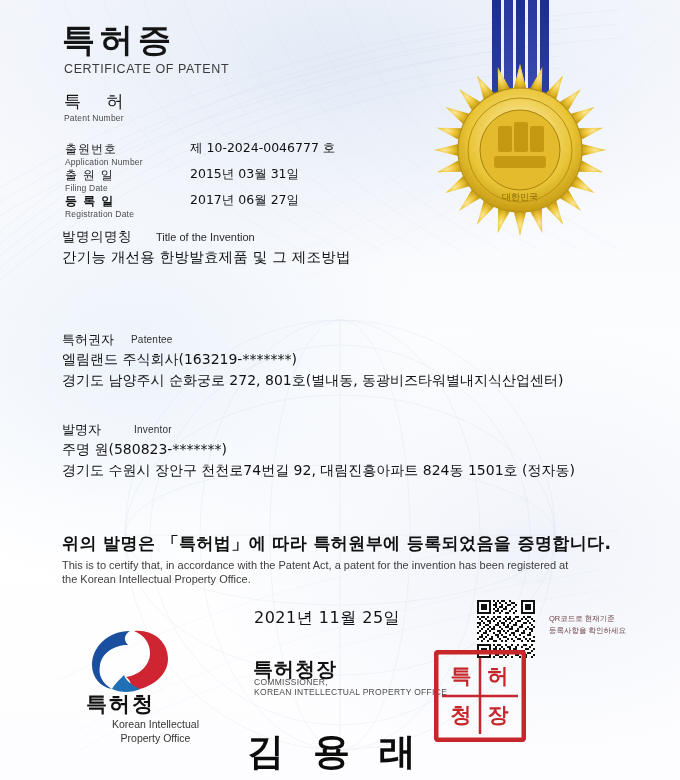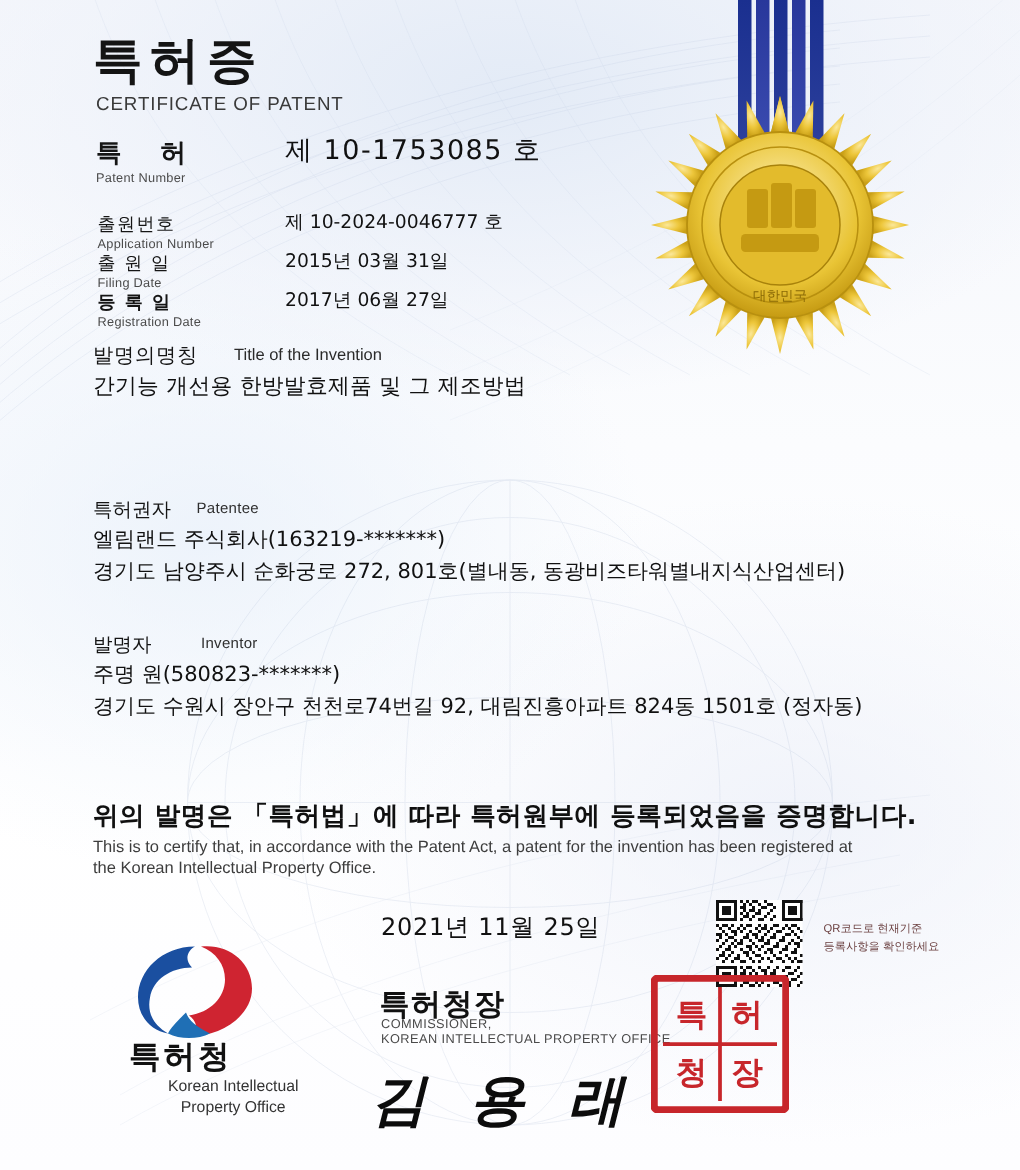--- a/index.html
+++ b/index.html
@@ -102,21 +102,21 @@
     color: #4a4a4a;
     font-size: 8.5px;
     letter-spacing: 0.2px;
   }
   .val {
     font-family: "DejaVu Sans", "Liberation Sans", sans-serif;
     color: #111;
   }
 
   
-  .pn-label { left: 64px; top: 90px; font-size: 17px; letter-spacing: 10px; font-weight: bold; }
+  .pn-label { left: 64px; top: 90px; font-size: 17px; letter-spacing: 10px; font-weight: normal; }
   .pn-label-en { left: 64px; top: 113px; }
   .pn-value { left: 190px; top: 88px; font-size: 18px; letter-spacing: 1px; }
 
   .app-label { left: 65px; top: 141px; font-size: 12px; letter-spacing: 1px; }
   .app-label-en { left: 65px; top: 157px; }
   .app-value { left: 190px; top: 140px; font-size: 12.5px; }
 
   .fil-label { left: 65px; top: 167px; font-size: 12px; letter-spacing: 1px; }
   .fil-label-en { left: 65px; top: 183px; }
   .fil-value { left: 190px; top: 166px; font-size: 12.5px; }
@@ -170,27 +170,26 @@
     left: 253px; top: 656px;
     font-size: 20px;
     font-weight: bold;
     letter-spacing: 1px;
     font-family: "DejaVu Sans", "Liberation Sans", sans-serif;
     color: #111;
   }
   .commissioner-en1 { left: 254px; top: 677px; font-size: 8.5px; color: #4a4a4a; letter-spacing: 0.3px; }
   .commissioner-en2 { left: 254px; top: 687px; font-size: 8.5px; color: #4a4a4a; letter-spacing: 0.3px; }
   .signature {
-    left: 247px; top: 709px;
+    left: 247px; top: 727px;
     font-size: 37px;
     font-weight: bold;
     letter-spacing: 8px;
     font-family: "DejaVu Sans", "Liberation Sans", sans-serif;
     color: #0c0c0c;
-    font-style: italic;
   }
 
   .stamp {
     position: absolute;
     left: 434px;
     top: 650px;
     width: 92px;
     height: 92px;
   }
 
@@ -328,21 +327,20 @@
       </g>
       <text y="50" text-anchor="middle" font-size="9" fill="#8a6a06" font-family="DejaVu Sans, sans-serif">대한민국</text>
     </g>
   </svg>
 
   <div class="title-ko">특허증</div>
   <div class="title-en">CERTIFICATE OF PATENT</div>
 
   <div class="row pn-label lbl-ko">특  허</div>
   <div class="row pn-label-en lbl-en">Patent Number</div>
-  <div class="row pn-value val">제 10-1753085 호</div>
 
   <div class="row app-label lbl-ko">출원번호</div>
   <div class="row app-label-en lbl-en">Application Number</div>
   <div class="row app-value val">제 10-2024-0046777 호</div>
 
   <div class="row fil-label lbl-ko">출 원 일</div>
   <div class="row fil-label-en lbl-en">Filing Date</div>
   <div class="row fil-value val">2015년 03월 31일</div>
 
   <div class="row reg-label lbl-ko">등 록 일</div>

